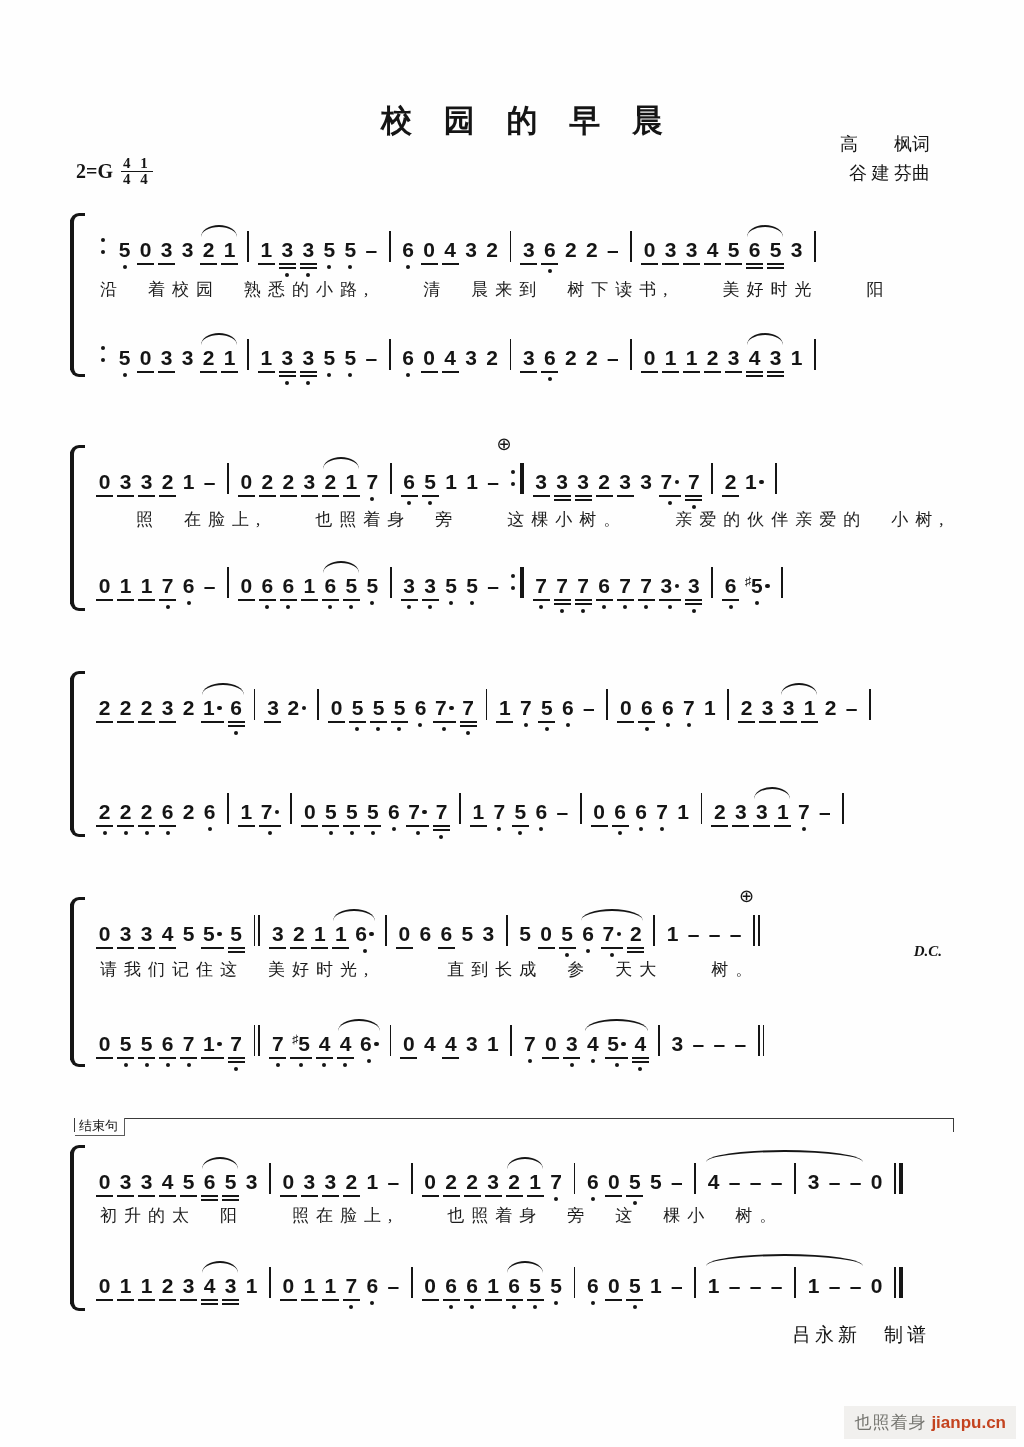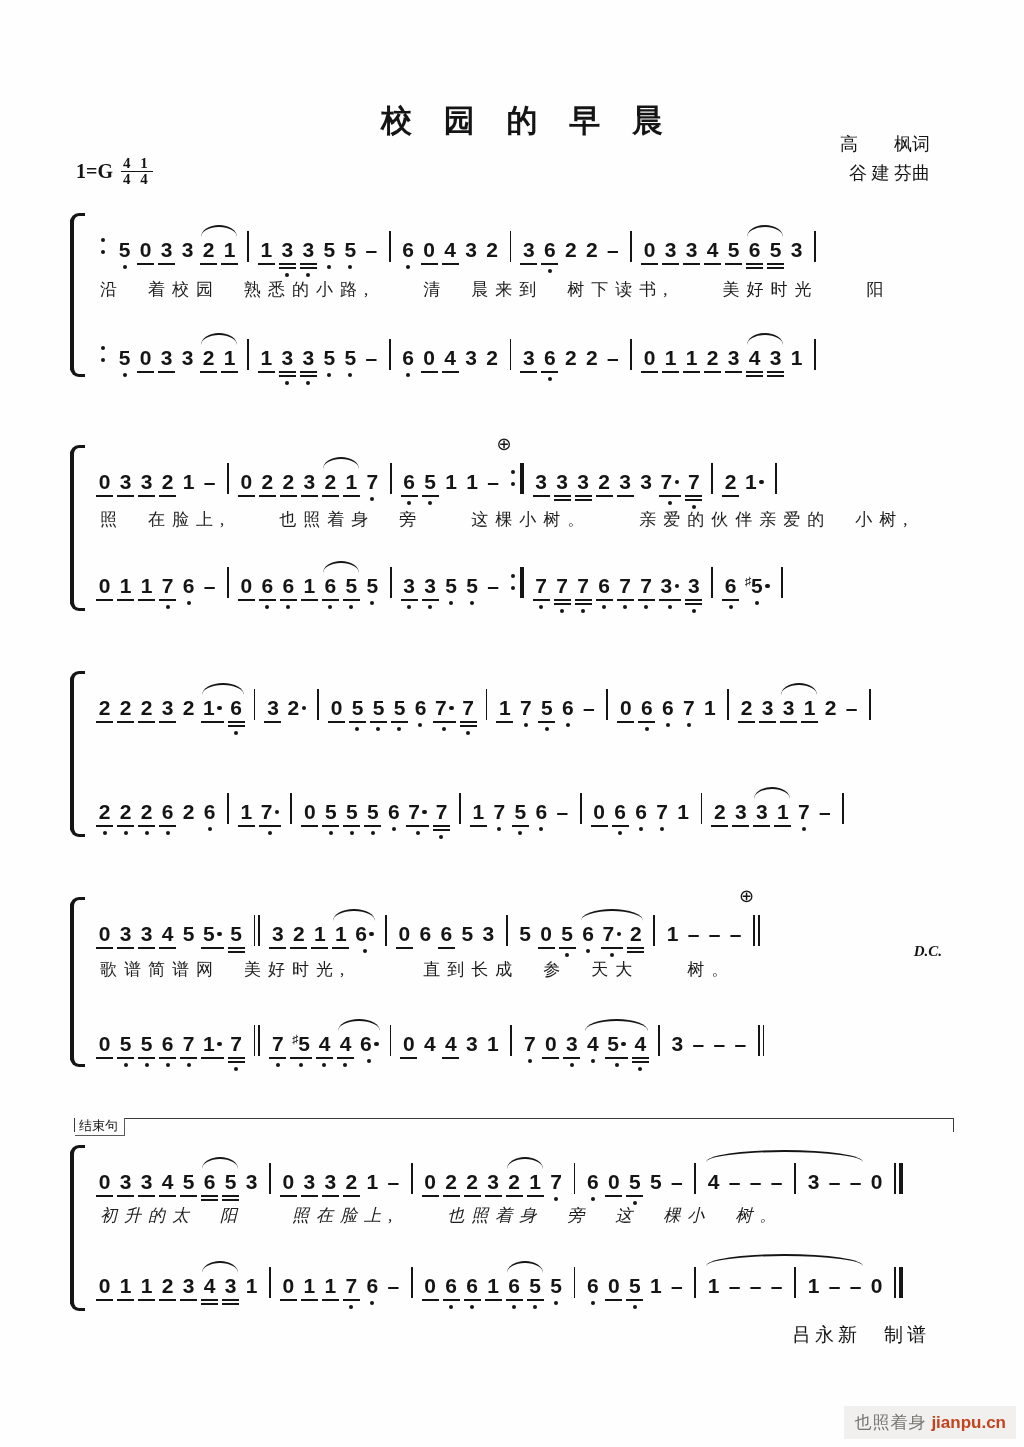--- a/index.html
+++ b/index.html
@@ -15,24 +15,24 @@
   .s1{top:218px;height:172px;} .s2{top:438px;height:176px;} .s3{top:662px;height:176px;}
   .s4{top:882px;height:188px;} .s5{top:1112px;height:196px;}
   .brk{position:absolute;left:0;width:10px;border-left:4.5px solid #151515;}
   .brk::before,.brk::after{content:"";position:absolute;left:-4.5px;width:11px;height:9px;}
   .brk::before{top:-7px;border-top:3px solid #151515;border-left:4.5px solid #151515;border-top-left-radius:9px;}
   .brk::after{bottom:-7px;border-bottom:3px solid #151515;border-left:4.5px solid #151515;border-bottom-left-radius:9px;}
   .s1 .brk{top:2px;height:150px;} .s2 .brk{top:14px;height:152px;} .s3 .brk{top:16px;height:152px;}
   .s4 .brk{top:22px;height:156px;} .s5 .brk{top:40px;height:152px;}
   .vrow{position:absolute;left:24px;right:0;display:flex;align-items:flex-end;height:34px;}
   .s1 .v1{top:10px;} .s1 .lyr{top:60px;} .s1 .v2{top:118px;}
-  .s2 .v1{top:22px;} .s2 .lyr{top:70px;} .s2 .v2{top:126px;}
+  .s2 .v1{top:22px;} .s2 .lyr{top:70px;margin-left:36px;} .s2 .v2{top:126px;}
   .s3 .v1{top:24px;} .s3 .lyr{top:66px;} .s3 .v2{top:128px;}
   .s4 .v1{top:30px;} .s4 .lyr{top:76px;} .s4 .v2{top:140px;}
-  .s5 .v1{top:48px;} .s5 .lyr{top:92px;font-style:italic;} .s5 .v2{top:152px;}
+  .s5 .v1{top:48px;} .s5 .lyr{top:92px;} .s5 .v2{top:152px;}
   .lyr{position:absolute;left:30px;right:0;font:400 17px "Liberation Serif",serif;letter-spacing:7px;white-space:nowrap;color:#1c1c1c;}
   
   .note{position:relative;display:inline-block;font:700 21px "Liberation Sans",sans-serif;line-height:24px;margin:0 4px;min-width:13px;text-align:center;}
   .shp{font-style:normal;font-size:12px;vertical-align:8px;margin-right:0px;}
   .aug{display:inline-block;width:4.5px;height:4.5px;border-radius:50%;background:#151515;margin-left:2.5px;vertical-align:0.22em;}
   .ul{position:absolute;left:-2px;right:-2px;height:0;border-bottom:2.2px solid #151515;}
   .od{position:absolute;left:50%;transform:translateX(-50%);width:4px;height:4px;border-radius:50%;background:#151515;}
   .bar{display:inline-flex;align-items:flex-end;gap:3px;margin:0 7px;height:31px;}
   .bl{width:1.8px;height:31px;background:#151515;}
   .blk{width:4px;height:31px;background:#151515;}
@@ -56,21 +56,21 @@
 
 <main class="page">
   <h1 class="title">校 园 的 早 晨</h1>
 
   <div class="credits">
     <div>高　　枫词</div>
     <div>谷 建 芬曲</div>
   </div>
 
   <div class="keysig">
-    <span>1=G</span>
+    <span>2=G</span>
     <span class="frac">
       <i>4 1</i>
       <i class="dn">4 4</i>
     </span>
   </div>
 
   <section class="sys s1">
     <div class="brk"></div>
     <div class="vrow v1">
         <span class="bar">
@@ -460,21 +460,21 @@
         <span class="note">–</span>
         <span class="note">–</span>
         <span class="coda">
           <i>⊕</i>
         </span>
         <span class="bar">
           <i class="bl"></i>
           <i class="bl"></i>
         </span>
       </div>
-    <div class="lyr">歌谱简谱网　美好时光,　　　直到长成　参　天大　　树。</div>
+    <div class="lyr">请我们记住这　美好时光,　　　直到长成　参　天大　　树。</div>
     <div class="dc">D.C.</div>
     <div class="vrow v2">
         <span class="note">0<i class="ul" style="bottom: -3px;"></i></span>
         <span class="note">5<i class="ul" style="bottom: -3px;"></i><i class="od" style="bottom: -11px;"></i></span>
         <span class="note">5<i class="ul" style="bottom: -3px;"></i><i class="od" style="bottom: -11px;"></i></span>
         <span class="note">6<i class="ul" style="bottom: -3px;"></i><i class="od" style="bottom: -11px;"></i></span>
         <span class="note">7<i class="ul" style="bottom: -3px;"></i><i class="od" style="bottom: -11px;"></i></span>
         <span class="note">1<i class="aug"></i><i class="ul" style="bottom: -3px;"></i></span>
         <span class="note">7<i class="ul" style="bottom: -3px;"></i><i class="ul" style="bottom: -7px;"></i><i class="od" style="bottom: -15px;"></i></span>
         <span class="bar">

